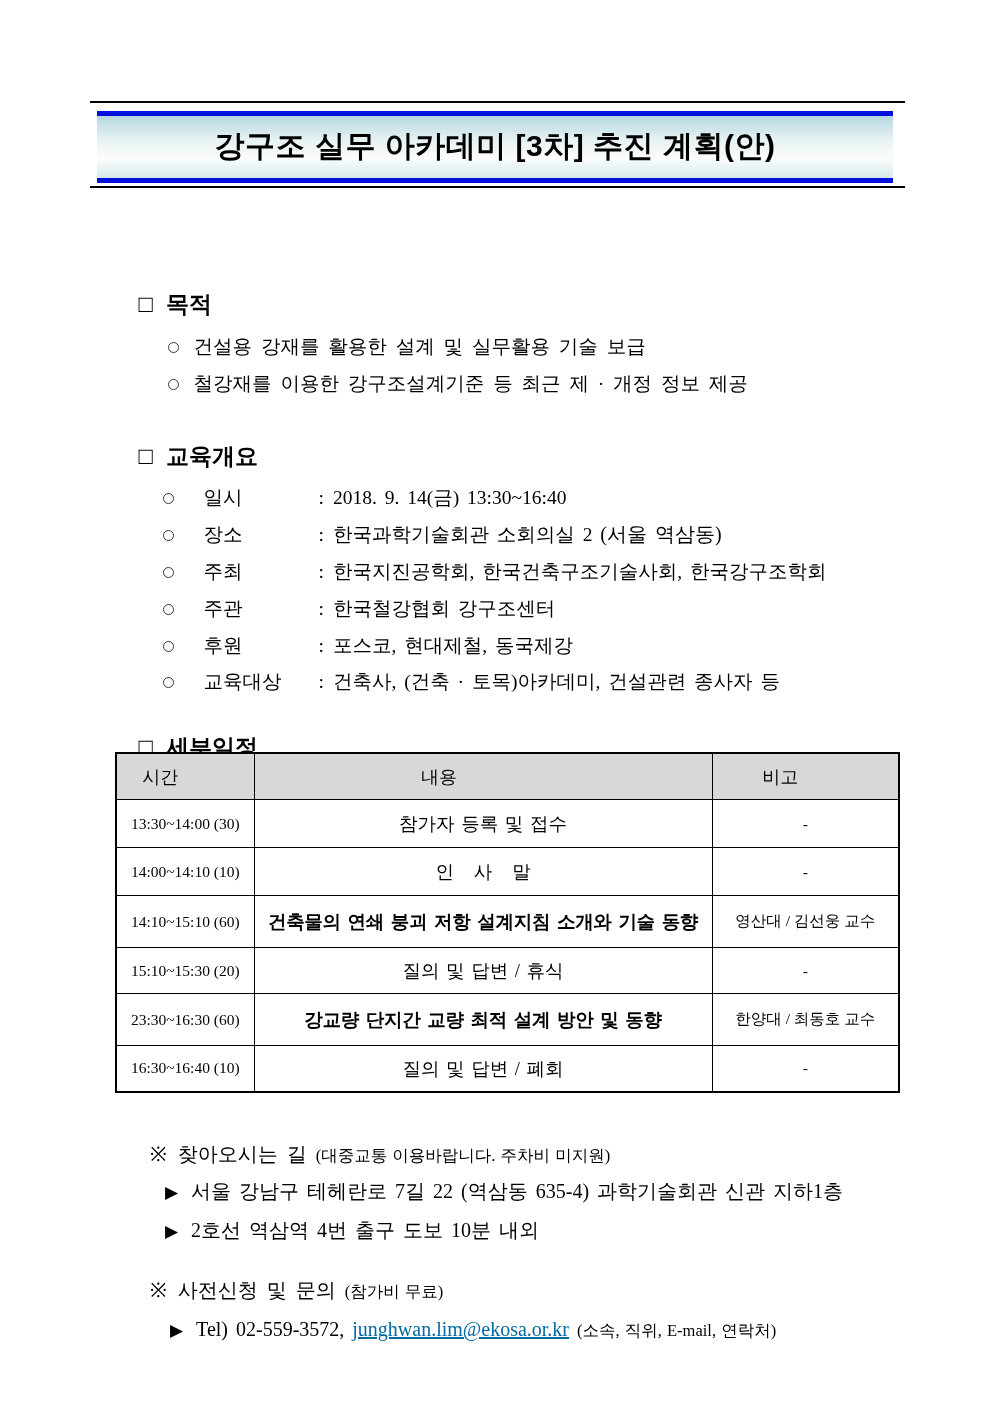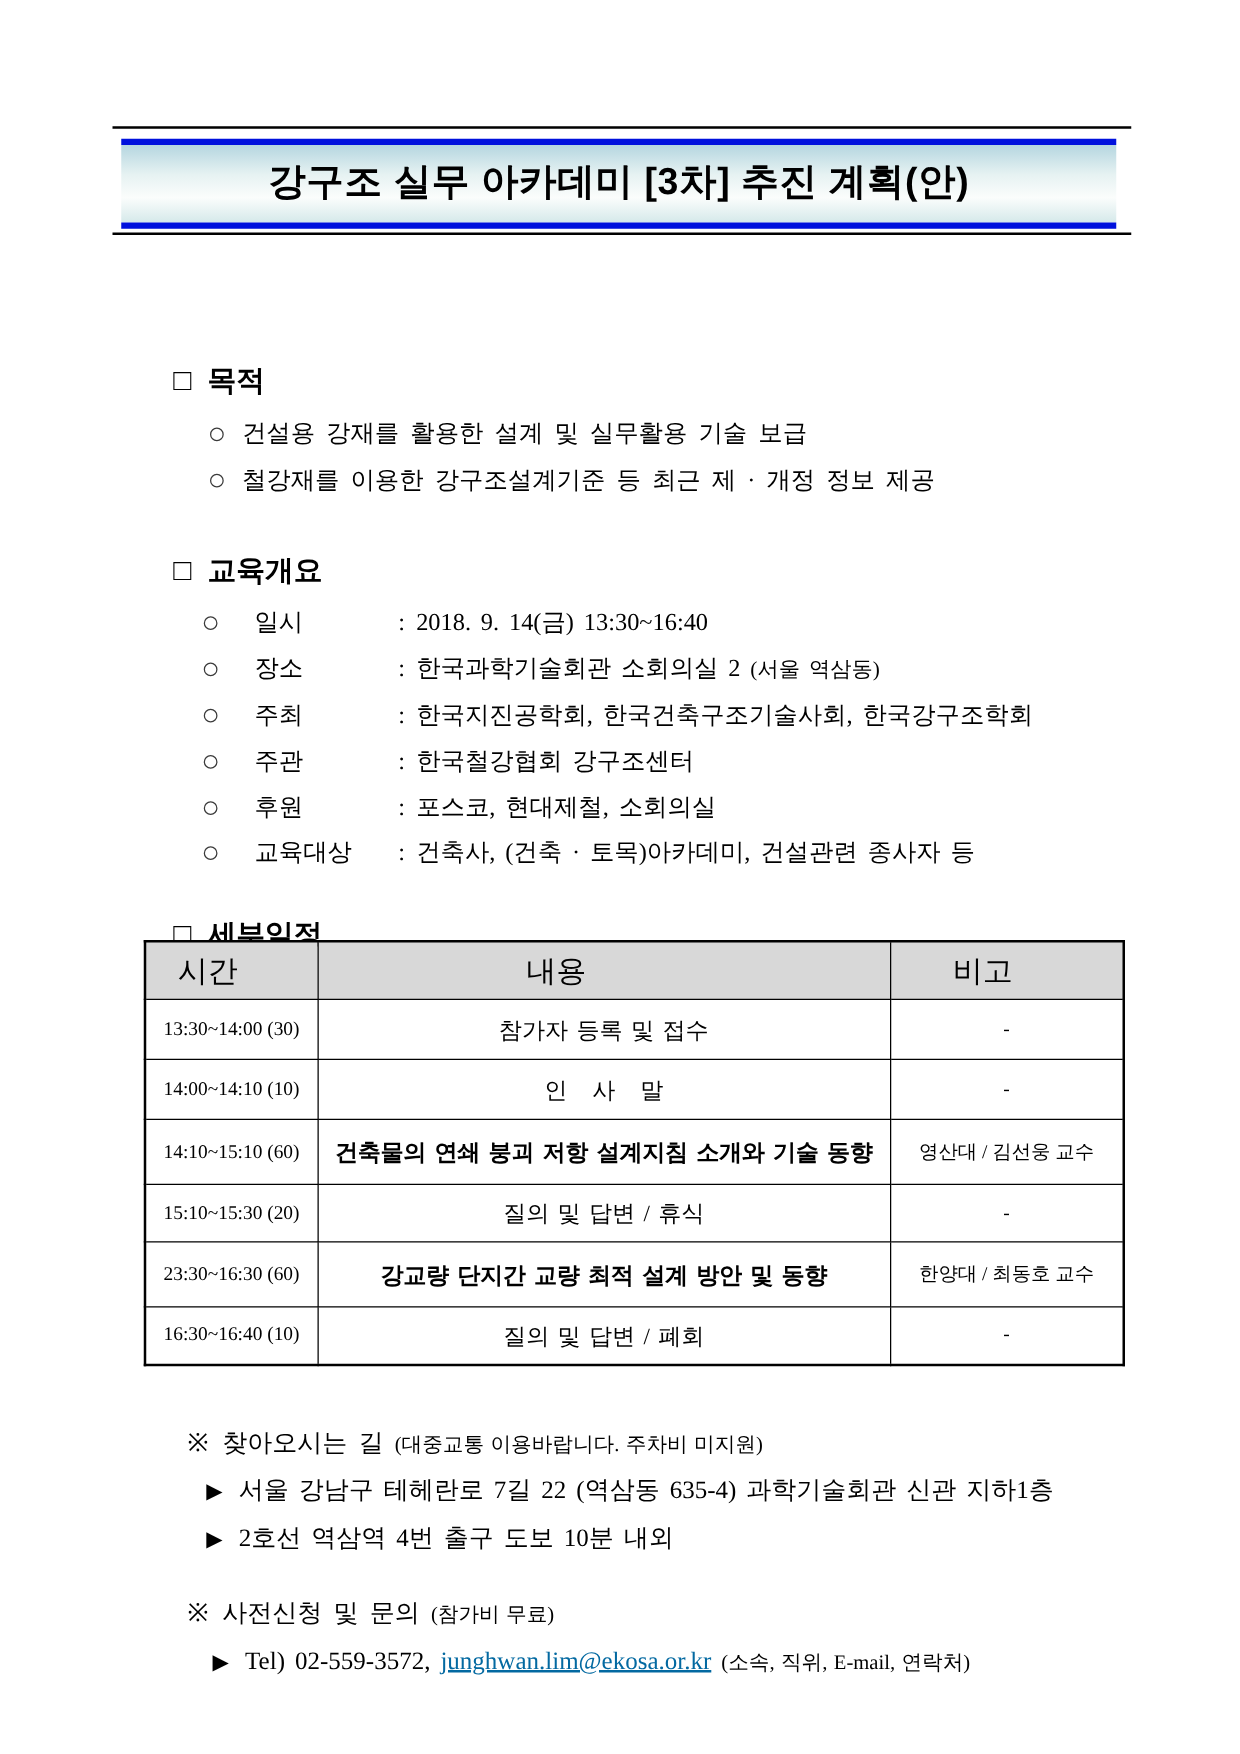--- a/index.html
+++ b/index.html
@@ -24,27 +24,27 @@
 
   
   .line{position:absolute;left:132px;font-size:19.5px;white-space:pre;word-spacing:4px;}
   .circ{display:inline-block;width:9px;height:9px;border:1.5px solid #3a3a3a;
         border-radius:50%;margin-right:15px;}
   
   .ov{position:absolute;left:131px;font-size:19.5px;white-space:pre;word-spacing:3px;}
   .term{display:inline-block;width:108px;margin-left:15px;text-align:justify;
         text-align-last:justify;}
   .colon{margin:0 9px 0 7px;}
-  .note{font-size:17px;}
+  .note{font-size:20px;}
 
   
   .sched{position:absolute;left:115px;top:752px;width:783px;border-collapse:collapse;
          table-layout:fixed;text-align:center;border:2px solid #000;}
   .sched td{border:1px solid #000;vertical-align:middle;padding:0;}
-  .sched thead td{background:#d8d8d8;height:45px;font-size:24px;}
+  .sched thead td{background:#d8d8d8;height:45px;font-size:18px;}
   .r-a{height:48px;text-align:center;} .r-b{height:48px;} .r-c{height:52px;}
   .r-d{height:46px;} .r-e{height:52px;} .r-f{height:46px;}
   td.time{font-size:15.5px;white-space:nowrap;}
   td.cont{font-size:18.5px;white-space:pre;word-spacing:2px;}
   tr.lecture td.cont{font-family:"Liberation Sans",sans-serif;font-weight:700;
                      letter-spacing:-.3px;}
   td.note-col{font-size:15.5px;white-space:nowrap;}
 
   
   .fn{position:absolute;left:114px;font-size:20px;white-space:pre;word-spacing:4px;}
@@ -86,21 +86,21 @@
   <div class="ov" style="top:499px">
     <span class="circ"></span><span class="term">장소</span><span class="colon">:</span><span>한국과학기술회관 소회의실 2</span> <span class="note">(서울 역삼동)</span>
   </div>
   <div class="ov" style="top:536px">
     <span class="circ"></span><span class="term">주최</span><span class="colon">:</span><span>한국지진공학회, 한국건축구조기술사회, 한국강구조학회</span>
   </div>
   <div class="ov" style="top:573px">
     <span class="circ"></span><span class="term">주관</span><span class="colon">:</span><span>한국철강협회 강구조센터</span>
   </div>
   <div class="ov" style="top:610px">
-    <span class="circ"></span><span class="term">후원</span><span class="colon">:</span><span>포스코, 현대제철, 소회의실</span>
+    <span class="circ"></span><span class="term">후원</span><span class="colon">:</span><span>포스코, 현대제철, 동국제강</span>
   </div>
   <div class="ov" style="top:646px">
     <span class="circ"></span><span class="term">교육대상</span><span class="colon">:</span><span>건축사, (건축 · 토목)아카데미, 건설관련 종사자 등</span>
   </div>
 
   <div class="sec" style="top:705px">
     <span class="sq">□</span><span>세부일정</span>
   </div>
 
   <table class="sched">

